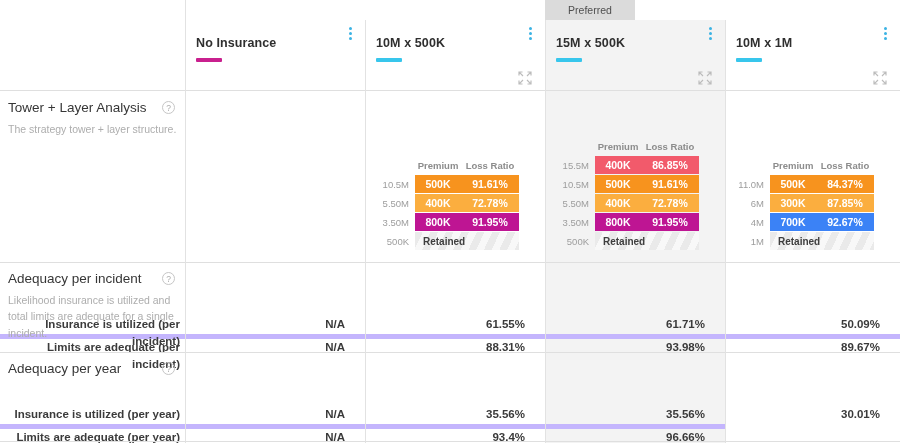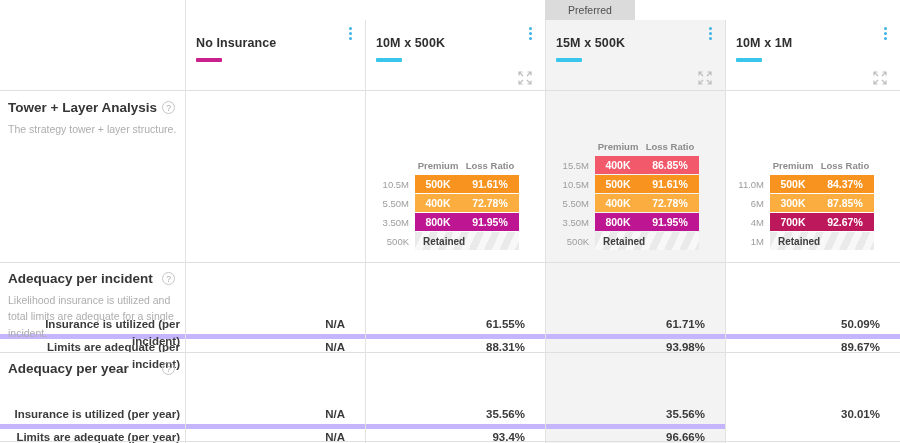--- a/index.html
+++ b/index.html
@@ -34,21 +34,21 @@
   .ctitle { font-size:12.5px; font-weight:700; color:#2f2f2f; letter-spacing:.1px; }
   .accent { width:26px; height:4px; border-radius:1px; margin-top:8px; background:#999; }
   .kebab { position:absolute; top:26px; right:12px; display:flex; flex-direction:column; gap:2px; cursor:pointer; padding:1px; }
   .kebab i { width:3px; height:3px; border-radius:50%; background:#3bb3e4; }
   .expand { position:absolute; bottom:5px; right:13px; width:14px; height:14px; cursor:pointer; opacity:.95; }
 
   
   .sec-top { height:54px; padding:9px 8px 0 8px; }
   .labels-col .z-tower { padding:10px 8px 0 8px; }
   .sec-head { display:flex; align-items:center; justify-content:space-between; }
-  .sec-title { font-size:13.5px; font-weight:700; color:#363636; }
+  .sec-title { font-size:13.5px; font-weight:400; color:#363636; }
   .help { width:13px; height:13px; border:1px solid #c6c6c6; border-radius:50%; color:#aaa;
           font-size:8.5px; display:flex; align-items:center; justify-content:center; margin-right:2px; cursor:pointer; flex:none; }
   .sec-desc { margin-top:6px; font-size:10.5px; line-height:1.55; color:#adadad; }
 
   
   .mrow { height:18px; line-height:17px; font-size:11.5px; }
   .mrow.r2 { border-top:5px solid #c4b5fd; }
   .labels-col .mrow { text-align:right; padding-right:5px; font-weight:700; color:#3b3b3b; }
   .vcol .mrow { text-align:right; padding-right:20px; font-weight:600; color:#3a3a3a; }
 
@@ -311,21 +311,21 @@
         </div>
         <div class="trow">
           <span class="tlabel">6M</span>
           <span class="tcells layer" style="background-color: rgb(251, 174, 63);">
               <span class="tp">300K</span>
               <span class="tl">87.85%</span>
             </span>
         </div>
         <div class="trow">
           <span class="tlabel">4M</span>
-          <span class="tcells layer" style="background-color: #be185d;">
+          <span class="tcells layer" style="background-color: #3b82f6;">
               <span class="tp">700K</span>
               <span class="tl">92.67%</span>
             </span>
         </div>
         <div class="trow">
           <span class="tlabel">1M</span>
           <span class="tcells retained">
               <span class="rlabel">Retained</span>
             </span>
         </div>

